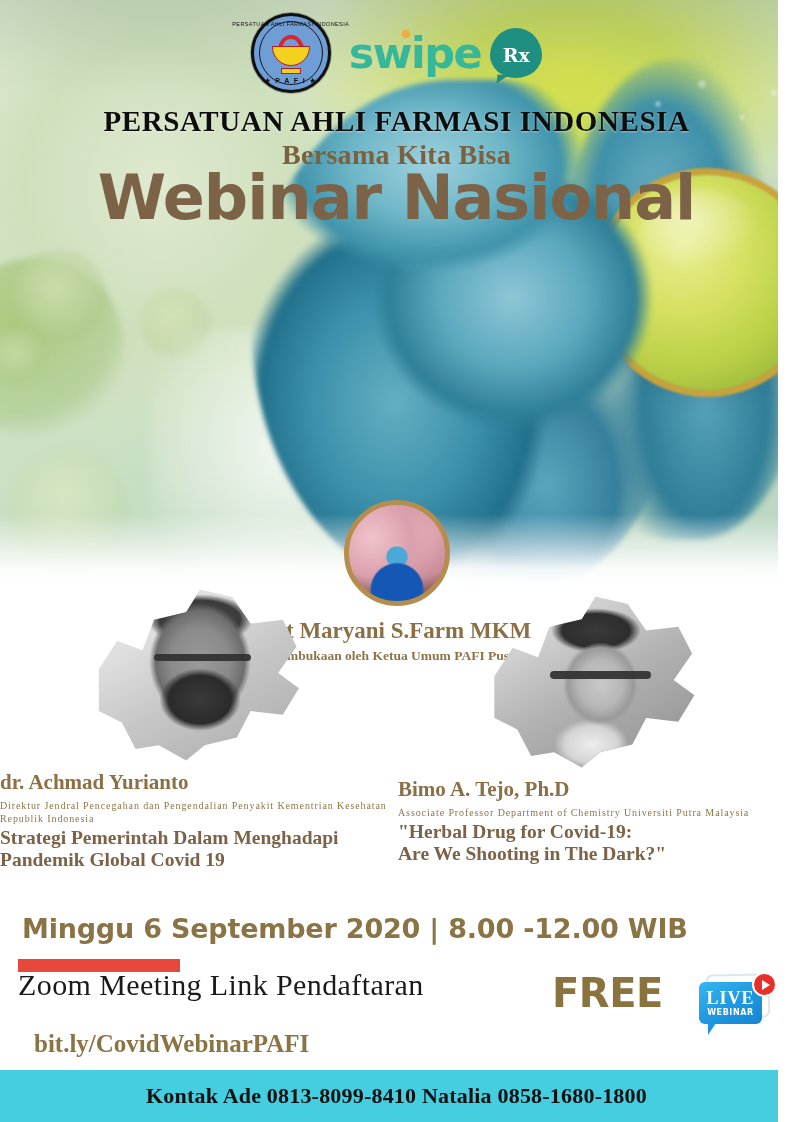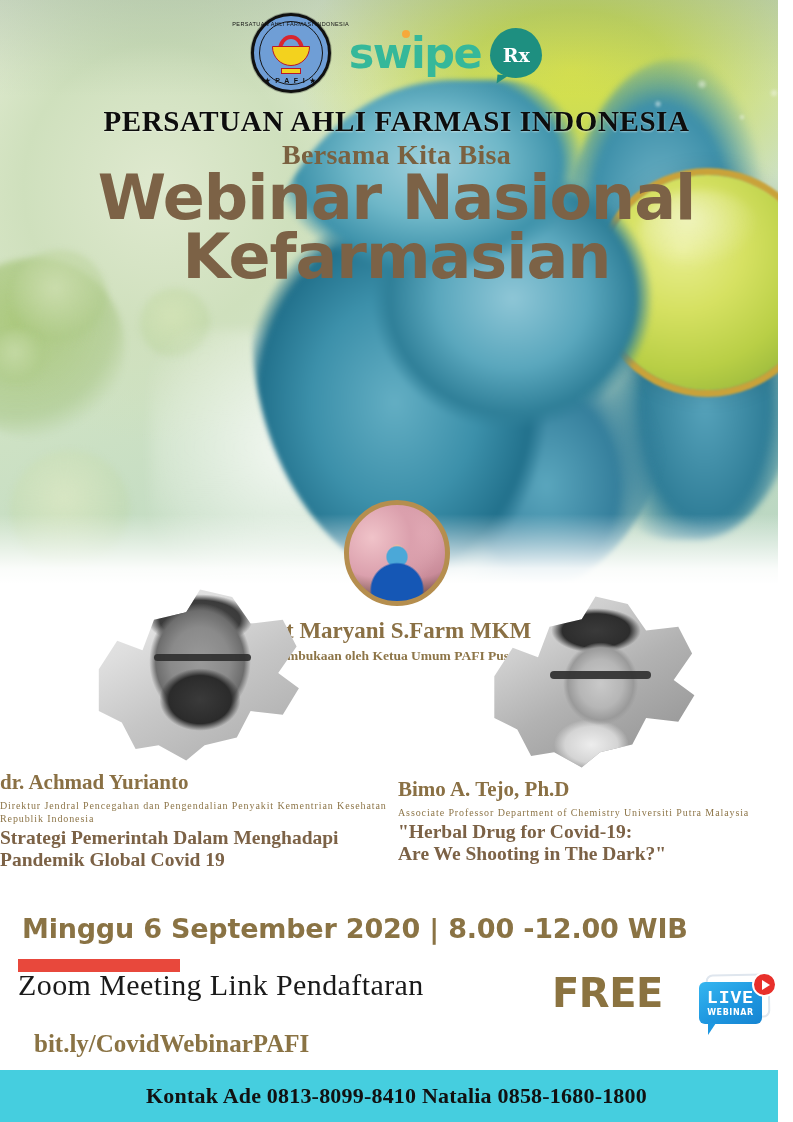--- a/index.html
+++ b/index.html
@@ -345,21 +345,21 @@
     border-radius:6px;
     display:flex; flex-direction:column; align-items:center; justify-content:center;
   }
   .lb-front:after {
     content:""; position:absolute; left:9px; bottom:-11px;
     width:0; height:0;
     border-left:8px solid #1e97e0;
     border-bottom:12px solid transparent;
   }
   .lb-live {
-    font-family:Liberation Mono, monospace; font-weight:700;
+    font-family:Liberation Serif, serif; font-weight:700;
     font-size:18px; color:#fff; line-height:1; letter-spacing:1px;
   }
   .lb-web {
     font-family:"DejaVu Sans", sans-serif; font-weight:700;
     font-size:8px; color:#fff; line-height:1; letter-spacing:.6px; margin-top:2px;
   }
   .lb-play {
     position:absolute; right:2px; top:0;
     width:25px; height:25px; border-radius:50%;
     background:#e8302b; border:2px solid #fff;
@@ -426,21 +426,20 @@
       <div class="rx-bubble">
         <div class="rx-text"><span>R</span><span class="sub">x</span></div>
       </div>
     </div>
   </div>
 
   <div class="org-name">PERSATUAN AHLI FARMASI INDONESIA</div>
   <div class="tagline">Bersama Kita Bisa</div>
   <div class="big-title">
     <span>Webinar Nasional</span>
-    <span class="l2">Kefarmasian</span>
   </div>
 
   <div class="center-speaker">
     <div class="circle-photo"></div>
     <div class="cs-name">apt Maryani S.Farm MKM</div>
     <div class="cs-role">Pembukaan oleh Ketua Umum PAFI Pusat</div>
   </div>
 
   <div class="speaker sp-left">
     <div class="brush-photo">

